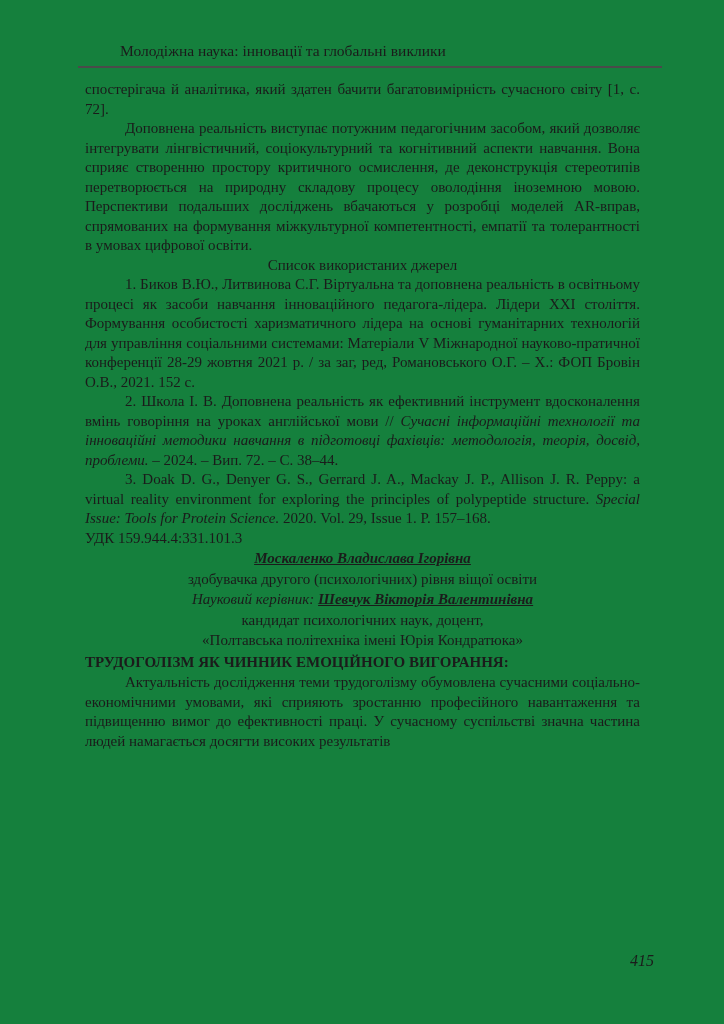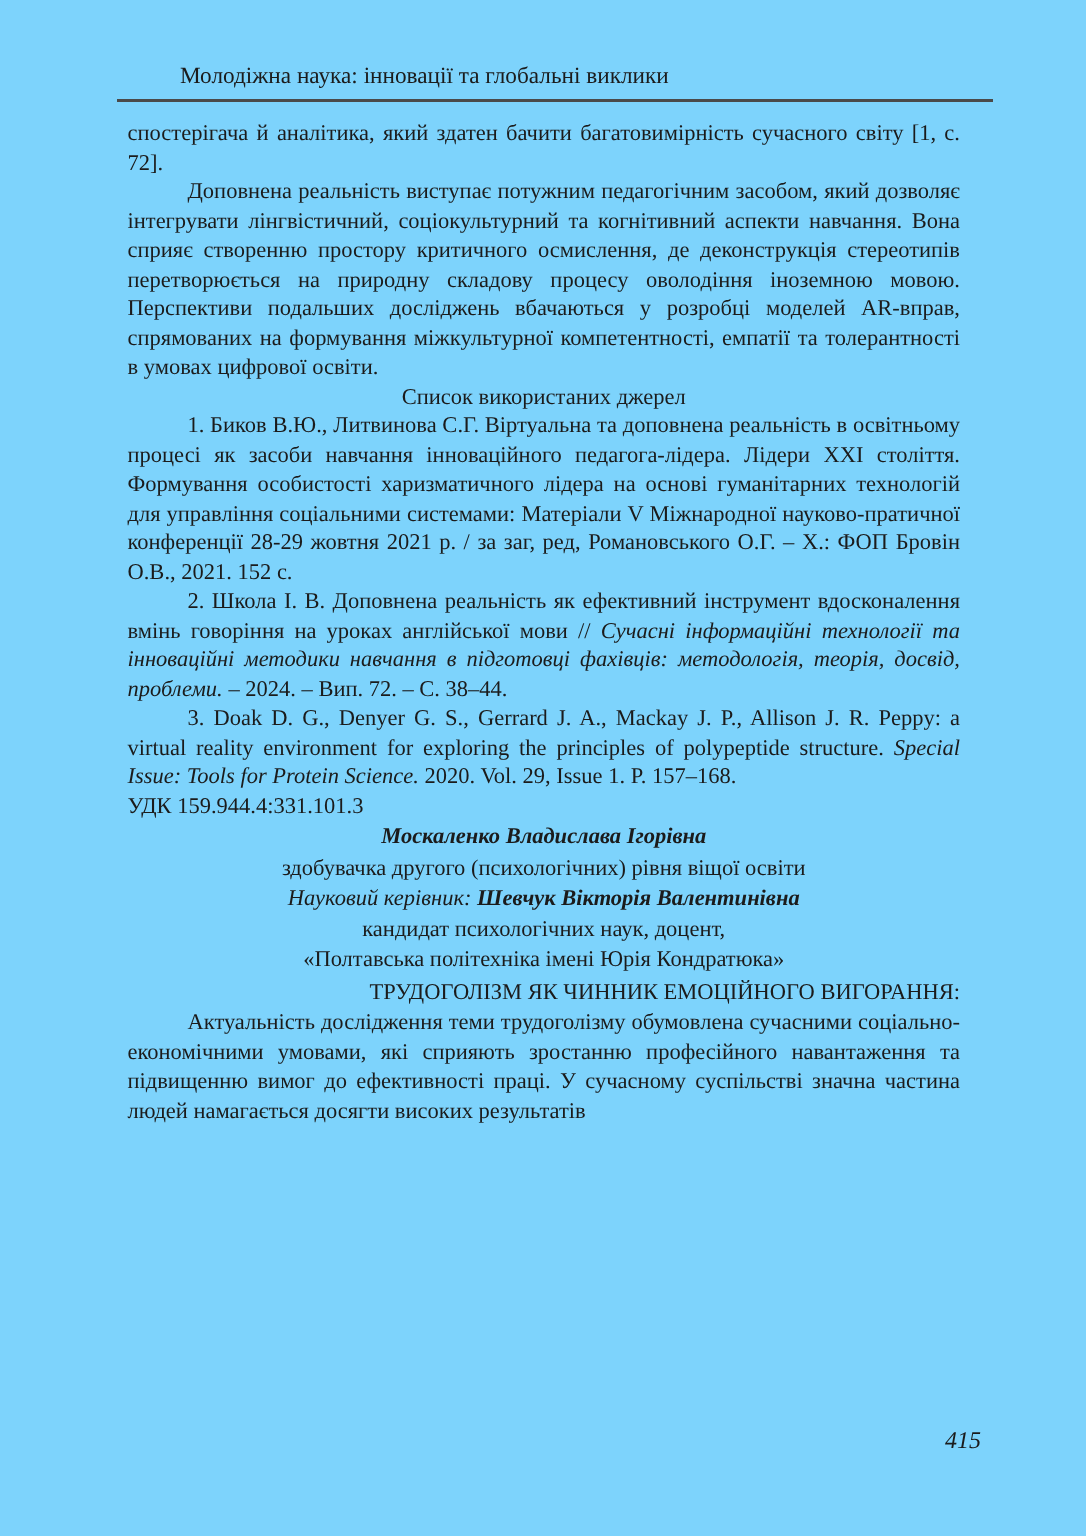--- a/index.html
+++ b/index.html
@@ -1,21 +1,21 @@
 <!DOCTYPE html>
 <html lang="uk"><head>
 <meta charset="utf-8">
 <style>
   html, body { margin: 0; padding: 0; background: #e8e8e8; }
   .page {
     position: relative;
     width: 724px;
     height: 1024px;
     margin: 0 auto;
-    background: #7dd3fc;
+    background: #15803d;
     font-family: "Liberation Serif", "DejaVu Serif", serif;
     color: #1b1b1b;
     overflow: hidden;
   }
   .running-header {
     position: absolute;
     top: 42px;
     left: 78px;
     width: 584px;
     padding-bottom: 6px;
@@ -33,25 +33,25 @@
     line-height: 19.5px;
   }
   .content p { margin: 0; }
   .justify { text-align: justify; text-justify: inter-word; }
   .indent { text-indent: 40px; }
   .center { text-align: center; }
   .refs-heading { margin-top: 19px; }
   .udc { margin-top: 38px; }
   .author-block { text-align: center; line-height: 20.5px; }
   .it { font-style: italic; }
-  .bi { font-style: italic; font-weight: bold; }
+  .bi { font-style: italic; font-weight: bold; text-decoration: underline; }
   .article-title {
     margin-top: 15px;
-    text-align: right;
-    font-weight: normal;
+    text-align: left;
+    font-weight: bold;
     line-height: 22.5px;
   }
   .article-title span { display: block; }
   .intro { margin-top: 23px; }
   .page-number {
     position: absolute;
     top: 952px;
     right: 70px;
     font-size: 16px;
     font-style: italic;

